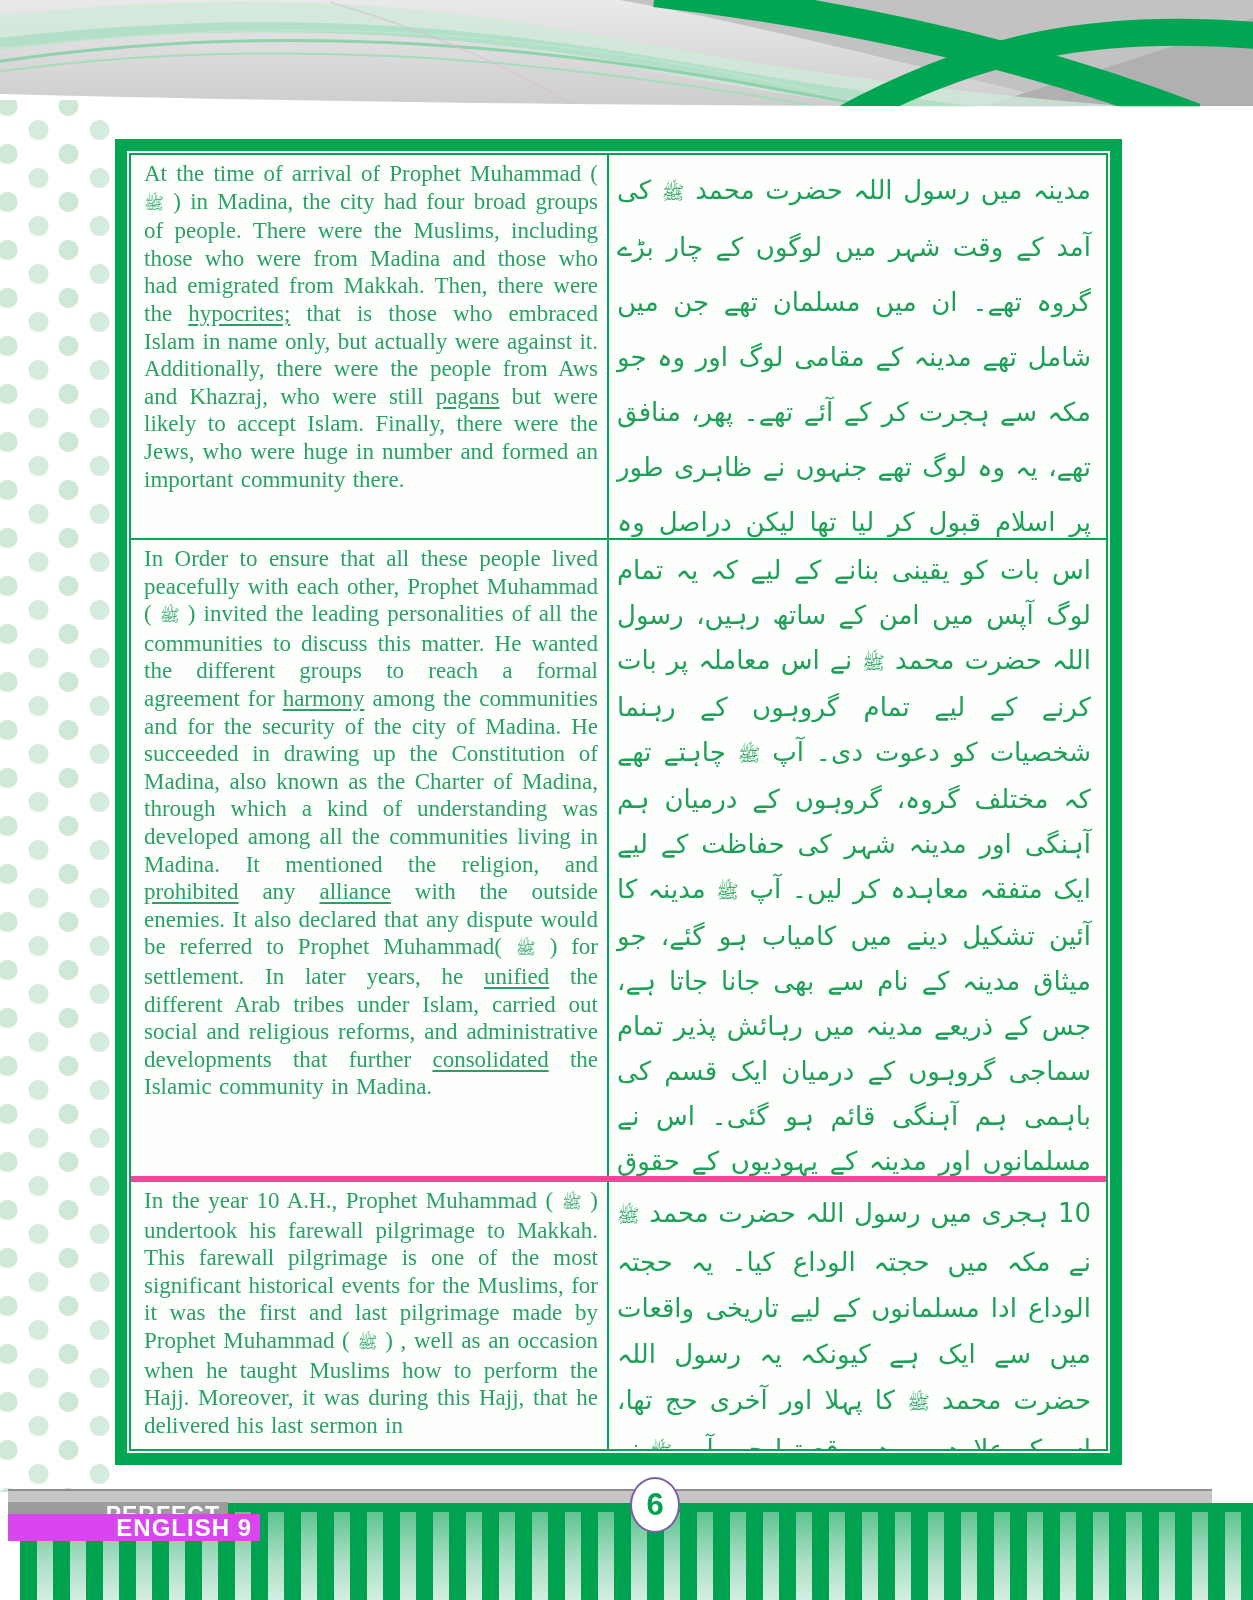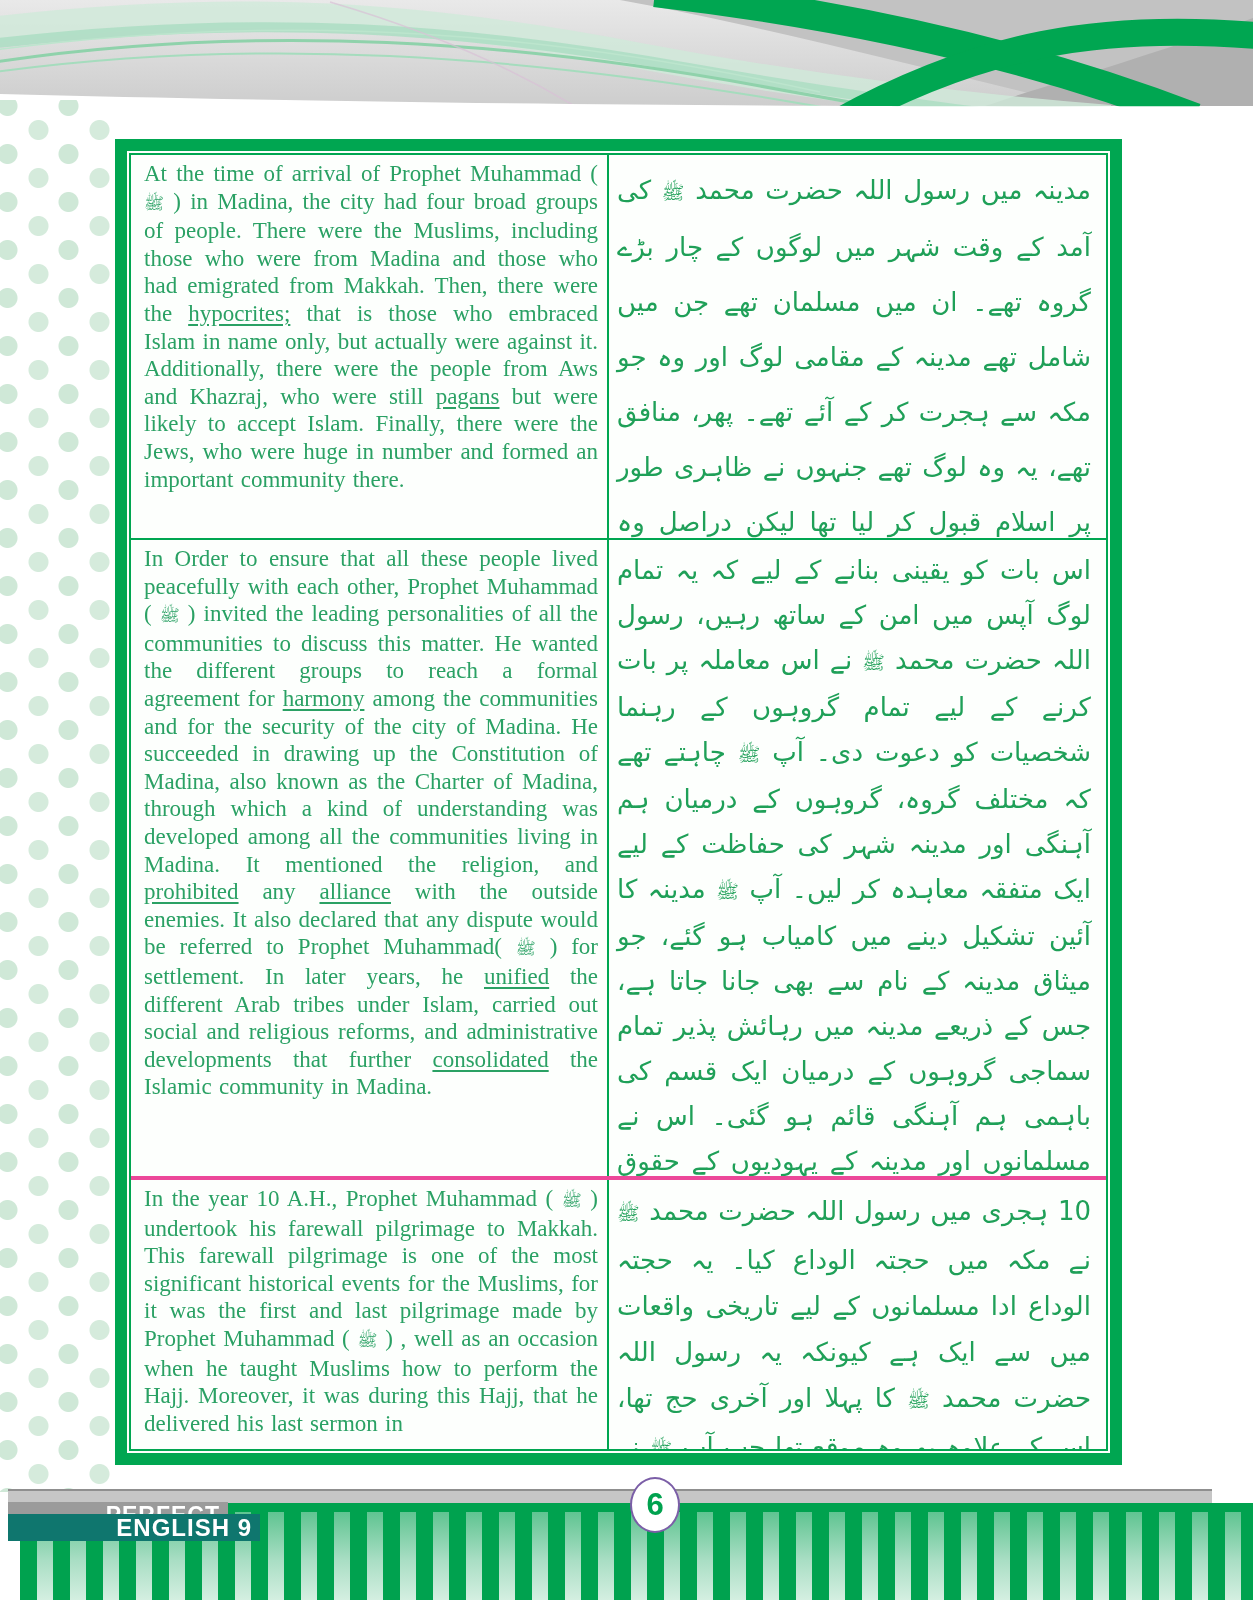--- a/index.html
+++ b/index.html
@@ -17,21 +17,21 @@
     background-size:61px 48px, 61px 48px;
     background-position:8px 6px, 38px 30px;}
 
   
   .xtable{position:absolute;left:115px;top:139px;width:1007px;height:1326px;
     border:12px solid #00a651;box-sizing:border-box;background:#fdfffd;padding-left:40px;}
   .xtable-inner{position:absolute;inset:2px;border:2px solid #00a651;
     display:flex;flex-direction:column;}
   .xrow{display:flex;overflow:hidden;}
   .xrow.r1{height:383px;border-bottom:2px solid #00a651;}
-  .xrow.r2{height:636px;border-bottom:4px solid #ec4899;}
+  .xrow.r2{height:636px;border-bottom:6px solid #ec4899;}
   .xrow.r3{flex:1;}
   .cell-en{width:478px;box-sizing:border-box;border-right:2px solid #00a651;
     padding:5px 9px 0 13px;color:#2aa164;font-size:23px;line-height:27.6px;
     text-align:justify;word-spacing:1.5px;}
   .cell-ur{flex:1;box-sizing:border-box;padding:8px 15px 0 8px;color:#1fa058;
     direction:rtl;text-align:justify;font-family:"DejaVu Sans", sans-serif;
     font-size:26px;}
   .r1 .cell-ur{line-height:55px;}
   .r2 .cell-ur{line-height:45px;}
   .r3 .cell-ur{line-height:46px;}
@@ -42,21 +42,21 @@
   .footer-bar{position:absolute;left:8px;top:1489px;width:1204px;height:14px;
     background:#c6c6c6;border-top:2px solid #8f8f8f;box-sizing:border-box;}
   .stripes{position:absolute;left:20px;top:1503px;width:1233px;height:97px;
     border-top:9px solid #00a24f;box-sizing:border-box;
     background:
       repeating-linear-gradient(90deg, #00a24f 0 17px, rgba(0,0,0,0) 17px 33px),
       linear-gradient(180deg, #5fc491 0%, #a9dec4 55%, #d4efe1 100%);}
   .brand1{position:absolute;left:8px;top:1488px;width:220px;height:26px;background:#9b9b9b;
     color:#ffffff;font-family:"Liberation Sans", sans-serif;font-weight:bold;font-size:23px;
     line-height:26px;text-align:right;padding-right:8px;box-sizing:border-box;letter-spacing:1px;margin-top:14px;}
-  .brand2{position:absolute;left:8px;top:1514px;width:252px;height:27px;background:#0f766e;
+  .brand2{position:absolute;left:8px;top:1514px;width:252px;height:27px;background:#d946ef;
     color:#ffffff;font-family:"Liberation Sans", sans-serif;font-weight:bold;font-size:24px;
     line-height:27px;text-align:right;padding-right:8px;box-sizing:border-box;letter-spacing:1px;}
   .page-circle{position:absolute;left:630px;top:1477px;width:50px;height:56px;
     background:#ffffff;border:2px solid #7b5ea7;border-radius:50%;box-sizing:border-box;
     display:flex;align-items:center;justify-content:center;
     color:#00a24f;font-family:"Liberation Sans", sans-serif;font-weight:bold;font-size:31px;}
 </style>
 </head>
 <body>
 

